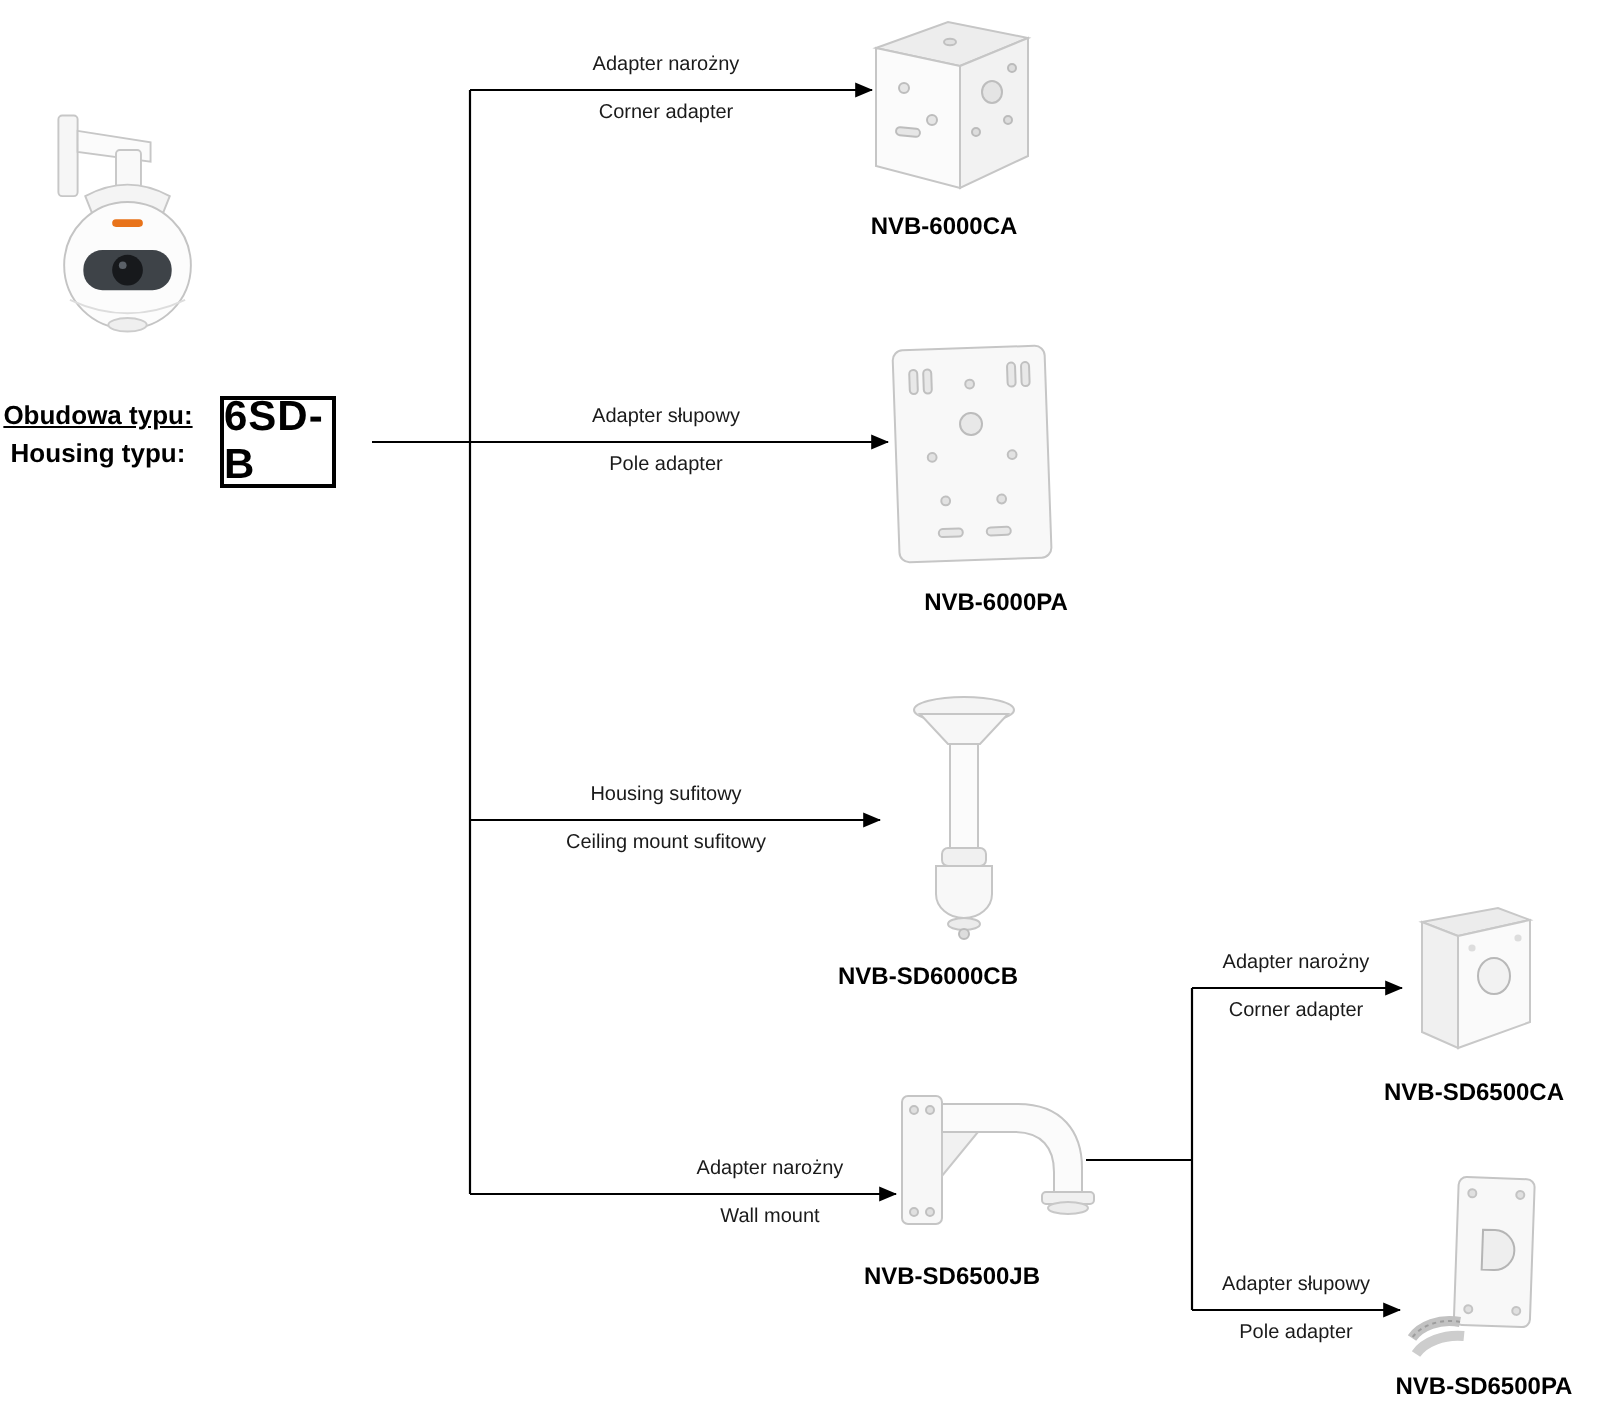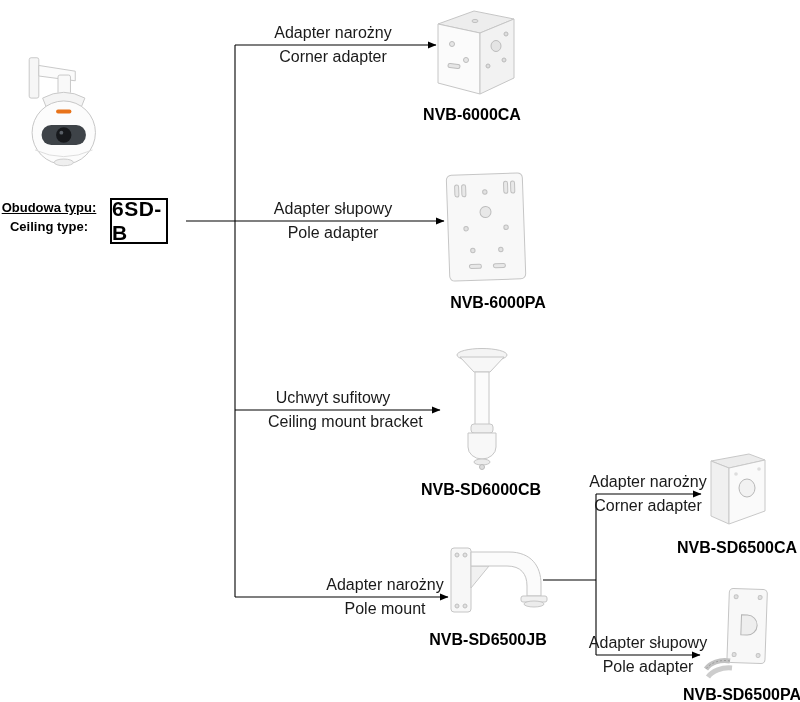--- a/index.html
+++ b/index.html
@@ -1,24 +1,24 @@
 <!DOCTYPE html>
 <html><head>
 <meta charset="utf-8">
 <title>Diagram</title>
 <style>
   * { margin:0; padding:0; box-sizing:border-box; }
   body { background:#fff; font-family:"Liberation Sans", sans-serif; }
   .stage { position:relative; width:800px; height:702px; background:#fff; overflow:hidden; }
   .connectors { position:absolute; left:0; top:0; }
   figure { position:absolute; margin:0; }
-  .lbl { position:absolute; width:130px; text-align:center; font-size:16px; line-height:14px;
+  .lbl { position:absolute; width:130px; text-align:center; font-size:10px; line-height:14px;
          color:#1a1a1a; white-space:nowrap; }
   .lbl.narrow { width:120px; }
-  .code { position:absolute; width:120px; text-align:center; font-size:16px; font-weight:bold;
+  .code { position:absolute; width:120px; text-align:center; font-size:12px; font-weight:bold;
           color:#000; white-space:nowrap; }
   .src-lbl { position:absolute; left:0; width:98px; text-align:center; font-size:13px;
              font-weight:bold; color:#000; white-space:nowrap; }
   .src-lbl.u { text-decoration:underline; }
   .model-box { position:absolute; left:110px; top:198px; width:58px; height:46px;
                border:2px solid #000; background:#fff; display:flex; align-items:center;
                justify-content:center; font-size:21px; font-weight:bold; color:#000;
                letter-spacing:0.5px; }
 </style>
 </head>
@@ -56,21 +56,21 @@
       <rect x="48" y="60" width="16" height="4" rx="2" fill="#e8731a"></rect>
       <rect x="33" y="76" width="46" height="21" rx="10" fill="#3e4348"></rect>
       <circle cx="56" cy="86.5" r="8" fill="#17191c"></circle>
       <circle cx="53.5" cy="84" r="2" fill="#5a6067"></circle>
       <path d="M26,102 Q56,116 86,102" fill="none" stroke="#dddddd"></path>
       <ellipse cx="56" cy="115" rx="10" ry="3.5" fill="#efefef" stroke="#cccccc"></ellipse>
     </svg>
   </figure>
 
   <div class="src-lbl u" style="top:200px">Obudowa typu:</div>
-  <div class="src-lbl" style="top:219px">Ceiling type:</div>
+  <div class="src-lbl" style="top:219px">Housing typu:</div>
   <div class="model-box">
     <span>6SD-B</span>
   </div>
 
   <div class="lbl" style="left:268px;top:26px">Adapter narożny</div>
   <div class="lbl" style="left:268px;top:50px">Corner adapter</div>
   <figure style="left:428px;top:4px">
     <svg width="95" height="95" viewBox="0 0 95 95">
       <polygon points="10,20 46,7 86,15 52,29" fill="#ededed" stroke="#c6c6c6"></polygon>
       <polygon points="10,20 52,29 52,90 10,79" fill="#fbfbfb" stroke="#c6c6c6"></polygon>
@@ -103,51 +103,51 @@
         <circle cx="36" cy="84" r="2.2" fill="#e2e2e2" stroke="#c0c0c0"></circle>
         <circle cx="64" cy="84" r="2.2" fill="#e2e2e2" stroke="#c0c0c0"></circle>
         <rect x="32" y="98" width="12" height="4" rx="2" fill="#e8e8e8" stroke="#c0c0c0"></rect>
         <rect x="56" y="98" width="12" height="4" rx="2" fill="#e8e8e8" stroke="#c0c0c0"></rect>
         <circle cx="50" cy="26" r="2.2" fill="#e2e2e2" stroke="#c0c0c0"></circle>
       </g>
     </svg>
   </figure>
   <div class="code" style="left:438px;top:294px">NVB-6000PA</div>
 
-  <div class="lbl" style="left:268px;top:391px">Uchwyt sufitowy</div>
-  <div class="lbl" style="left:268px;top:415px">Ceiling mount bracket</div>
+  <div class="lbl" style="left:268px;top:391px">Housing sufitowy</div>
+  <div class="lbl" style="left:268px;top:415px">Ceiling mount sufitowy</div>
   <figure style="left:450px;top:346px">
     <svg width="64" height="130" viewBox="0 0 64 130">
       <ellipse cx="32" cy="9" rx="25" ry="6.5" fill="#f4f4f4" stroke="#c6c6c6"></ellipse>
       <polygon points="10,11 54,11 40,26 24,26" fill="#f7f7f7" stroke="#c6c6c6"></polygon>
       <rect x="25" y="26" width="14" height="54" fill="#fbfbfb" stroke="#c6c6c6"></rect>
       <rect x="21" y="78" width="22" height="9" rx="3" fill="#f0f0f0" stroke="#c6c6c6"></rect>
       <path d="M18,87 h28 v14 a14,12 0 0 1 -28,0 Z" fill="#f8f8f8" stroke="#c6c6c6"></path>
       <ellipse cx="32" cy="116" rx="8" ry="3" fill="#ececec" stroke="#c6c6c6"></ellipse>
       <circle cx="32" cy="121" r="2.5" fill="#dddddd" stroke="#bbbbbb"></circle>
     </svg>
   </figure>
-  <div class="code" style="left:421px;top:481px">NVB-SD6000CB</div>
+  <div class="code" style="left:404px;top:481px">NVB-SD6000CB</div>
 
   <div class="lbl" style="left:320px;top:578px">Adapter narożny</div>
-  <div class="lbl" style="left:320px;top:602px">Pole mount</div>
+  <div class="lbl" style="left:320px;top:602px">Wall mount</div>
   <figure style="left:443px;top:536px">
     <svg width="116" height="90" viewBox="0 0 116 90">
       <rect x="8" y="12" width="20" height="64" rx="3" fill="#f7f7f7" stroke="#c5c5c5"></rect>
       <circle cx="14" cy="19" r="2" fill="#e0e0e0" stroke="#c0c0c0"></circle>
       <circle cx="22" cy="19" r="2" fill="#e0e0e0" stroke="#c0c0c0"></circle>
       <circle cx="14" cy="70" r="2" fill="#e0e0e0" stroke="#c0c0c0"></circle>
       <circle cx="22" cy="70" r="2" fill="#e0e0e0" stroke="#c0c0c0"></circle>
       <polygon points="28,30 46,30 28,52" fill="#f1f1f1" stroke="#c8c8c8"></polygon>
       <path d="M28,16 L66,16 C88,16 98,30 98,48 L98,60 L84,60 L84,50 C84,38 78,30 64,30 L28,30 Z" fill="#fbfbfb" stroke="#c5c5c5"></path>
       <rect x="78" y="60" width="26" height="6" rx="2" fill="#f0f0f0" stroke="#c5c5c5"></rect>
       <ellipse cx="91" cy="68" rx="10" ry="3" fill="#ececec" stroke="#c8c8c8"></ellipse>
     </svg>
   </figure>
-  <div class="code" style="left:428px;top:631px">NVB-SD6500JB</div>
+  <div class="code" style="left:416px;top:631px">NVB-SD6500JB</div>
 
   <div class="lbl narrow" style="left:588px;top:475px">Adapter narożny</div>
   <div class="lbl narrow" style="left:588px;top:499px">Corner adapter</div>
   <figure style="left:703px;top:445px">
     <svg width="70" height="82" viewBox="0 0 70 82">
       <polygon points="8,16 46,9 62,15 26,23" fill="#ececec" stroke="#c8c8c8"></polygon>
       <polygon points="8,16 26,23 26,79 8,71" fill="#f0f0f0" stroke="#c8c8c8"></polygon>
       <polygon points="26,23 62,15 62,66 26,79" fill="#fafafa" stroke="#c8c8c8"></polygon>
       <ellipse cx="44" cy="43" rx="8" ry="9" fill="#f2f2f2" stroke="#b8b8b8"></ellipse>
       <circle cx="33" cy="29" r="1.8" fill="#dddddd"></circle>

